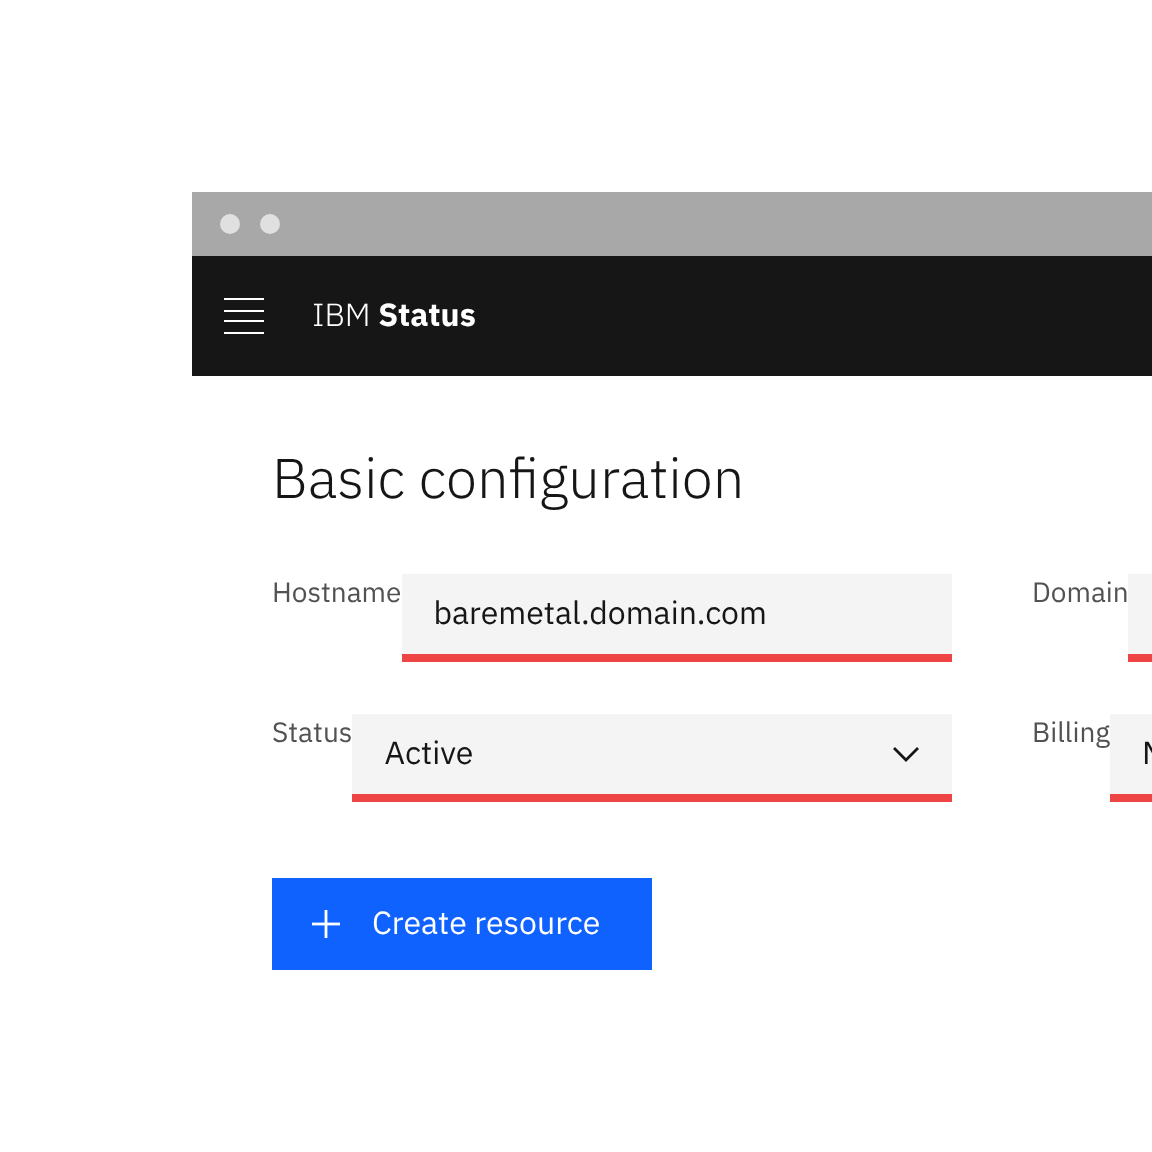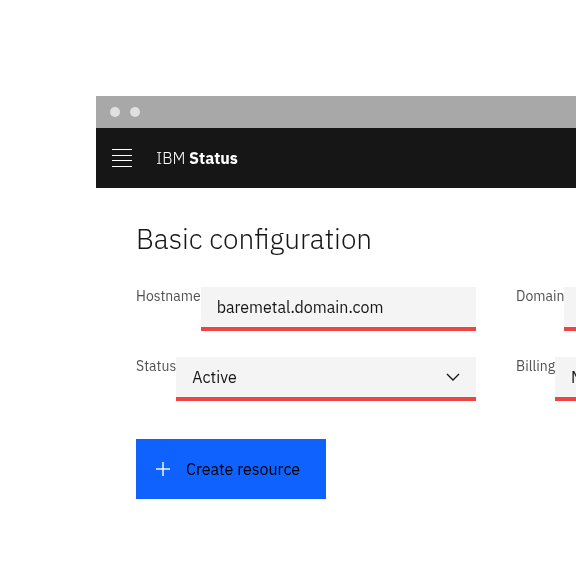--- a/index.html
+++ b/index.html
@@ -18,21 +18,21 @@
     .row { display: flex; gap: 40px; margin-bottom: 26px; }
     .field { display: flex; flex-direction: row; }
     .field.c1 { width: 350px; }
     .field.c2 { width: 350px; }
     .label { font-size: 14px; color: #525252; margin-bottom: 12px; font-weight: 400; }
     .textinput, .select { height: 44px; background: #f4f4f4; border: none; border-bottom: 4px solid #ef4444; padding: 0 16px; font-size: 16px; color: #161616; font-family: inherit; display: flex; align-items: center; width: 100%; }
     .select { justify-content: space-between; cursor: pointer; }
     .select .val { font-size: 16px; color: #161616; }
     .chev { width: 14px; height: 8px; }
     .chev polyline { fill: none; stroke: #161616; stroke-width: 1.4; }
-    .primary-btn { display: inline-flex; align-items: center; gap: 16px; height: 60px; background: #0f62fe; color: #000000; border: none; padding: 0 26px 0 20px; font-size: 16px; cursor: pointer; margin-top: 12px; font-family: inherit; }
+    .primary-btn { display: inline-flex; align-items: center; gap: 16px; height: 46px; background: #0f62fe; color: #ffffff; border: none; padding: 0 26px 0 20px; font-size: 16px; cursor: pointer; margin-top: 12px; font-family: inherit; }
     .plus { width: 14px; height: 14px; }
     .plus line { stroke: #fff; stroke-width: 1.4; }
     .primary-btn span { flex: 0 0 auto; }
   </style>
 </head>
 <body>
 
 <div class="window">
   <div class="titlebar">
     <div class="tdot"></div>

